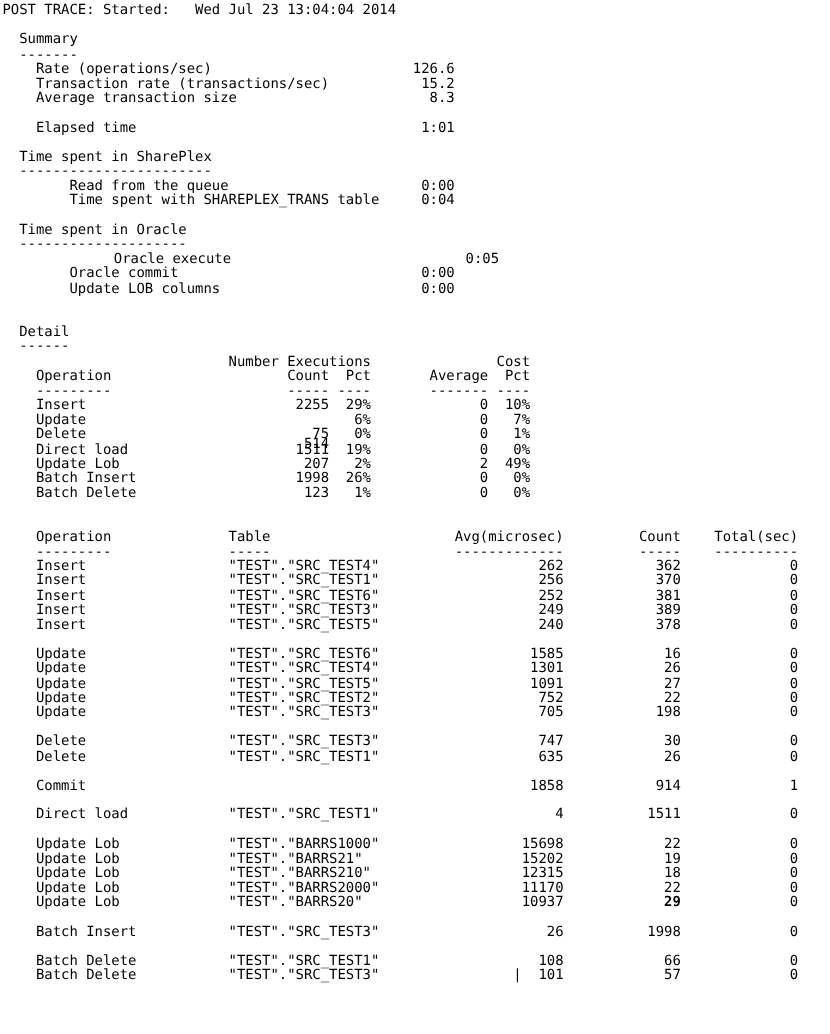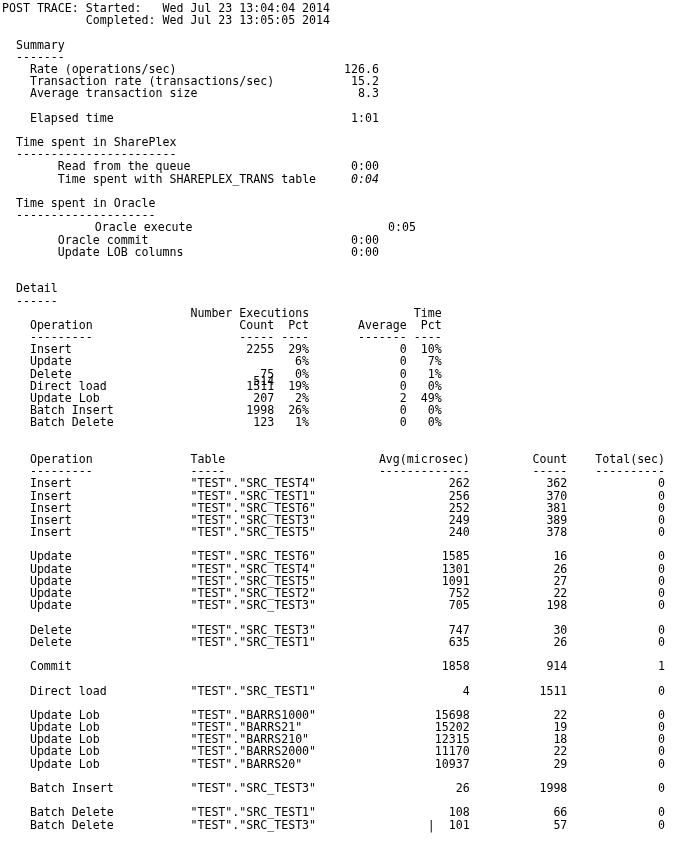--- a/index.html
+++ b/index.html
@@ -10,45 +10,44 @@
   .c{display:inline-block;vertical-align:top;white-space:pre;overflow:visible;}
   .r{text-align:right;}
   .l{text-align:left;}
 </style>
 </head>
 <body>
 
 <div class="screen">
   <div id="content">
       <div class="line"><span class="c l" style="width: 12ch;">POST TRACE:</span><span class="c l" style="width: 11ch;">Started:</span><span class="c l" style="width: 24ch;">Wed Jul 23 13:04:04 2014</span></div>
-      <div class="line"><span class="c l" style="width: 12ch;"></span><span class="c l" style="width: 11ch;">Completed:</span><span class="c l" style="width: 24ch;">Wed Jul 23 13:05:05 2014</span></div>
       <div class="line"></div>
       <div class="line"><span class="c l" style="width: 2ch;"></span><span class="c l" style="width: 20ch;">Summary</span></div>
       <div class="line"><span class="c l" style="width: 2ch;"></span><span class="c l" style="width: 20ch;">-------</span></div>
       <div class="line"><span class="c l" style="width: 4ch;"></span><span class="c l" style="width: 41ch;">Rate (operations/sec)</span><span class="c r" style="width: 9ch;">126.6</span></div>
       <div class="line"><span class="c l" style="width: 4ch;"></span><span class="c l" style="width: 41ch;">Transaction rate (transactions/sec)</span><span class="c r" style="width: 9ch;">15.2</span></div>
       <div class="line"><span class="c l" style="width: 4ch;"></span><span class="c l" style="width: 41ch;">Average transaction size</span><span class="c r" style="width: 9ch;">8.3</span></div>
       <div class="line"></div>
       <div class="line"><span class="c l" style="width: 4ch;"></span><span class="c l" style="width: 41ch;">Elapsed time</span><span class="c r" style="width: 9ch;">1:01</span></div>
       <div class="line"></div>
       <div class="line"><span class="c l" style="width: 2ch;"></span><span class="c l" style="width: 30ch;">Time spent in SharePlex</span></div>
       <div class="line"><span class="c l" style="width: 2ch;"></span><span class="c l" style="width: 30ch;">-----------------------</span></div>
       <div class="line"><span class="c l" style="width: 8ch;"></span><span class="c l" style="width: 37ch;">Read from the queue</span><span class="c r" style="width: 9ch;">0:00</span></div>
-      <div class="line"><span class="c l" style="width: 8ch;"></span><span class="c l" style="width: 37ch;">Time spent with SHAREPLEX_TRANS table</span><span class="c r" style="width: 9ch; font-style: italic;">0:04</span></div>
+      <div class="line"><span class="c l" style="width: 8ch;"></span><span class="c l" style="width: 37ch;">Time spent with SHAREPLEX_TRANS table</span><span class="c r" style="width: 9ch;">0:04</span></div>
       <div class="line"></div>
       <div class="line"><span class="c l" style="width: 2ch;"></span><span class="c l" style="width: 30ch;">Time spent in Oracle</span></div>
       <div class="line"><span class="c l" style="width: 2ch;"></span><span class="c l" style="width: 30ch;">--------------------</span></div>
       <div class="line"><span class="c l" style="width: 8ch;"></span><span class="c l" style="width: 37ch; margin-left: 37px;">Oracle execute</span><span class="c r" style="width: 9ch;">0:05</span></div>
       <div class="line"><span class="c l" style="width: 8ch;"></span><span class="c l" style="width: 37ch;">Oracle commit</span><span class="c r" style="width: 9ch;">0:00</span></div>
       <div class="line"><span class="c l" style="width: 8ch;"></span><span class="c l" style="width: 37ch;">Update LOB columns</span><span class="c r" style="width: 9ch;">0:00</span></div>
       <div class="line"></div>
       <div class="line"></div>
       <div class="line"><span class="c l" style="width: 2ch;"></span><span class="c l" style="width: 10ch;">Detail</span></div>
       <div class="line"><span class="c l" style="width: 2ch;"></span><span class="c l" style="width: 10ch;">------</span></div>
-      <div class="line"><span class="c l" style="width: 27ch;"></span><span class="c l" style="width: 17ch;">Number Executions</span><span class="c r" style="width: 19ch;">Time</span></div>
+      <div class="line"><span class="c l" style="width: 27ch;"></span><span class="c l" style="width: 17ch;">Number Executions</span><span class="c r" style="width: 19ch;">Cost</span></div>
       <div class="line"><span class="c l" style="width: 4ch;"></span><span class="c l" style="width: 30ch;">Operation</span><span class="c r" style="width: 5ch;">Count</span><span class="c r" style="width: 5ch;">Pct</span><span class="c r" style="width: 14ch;">Average</span><span class="c r" style="width: 5ch;">Pct</span></div>
       <div class="line"><span class="c l" style="width: 4ch;"></span><span class="c l" style="width: 30ch;">---------</span><span class="c r" style="width: 5ch;">-----</span><span class="c r" style="width: 5ch;">----</span><span class="c r" style="width: 14ch;">-------</span><span class="c r" style="width: 5ch;">----</span></div>
       <div class="line"><span class="c l" style="width: 4ch;"></span><span class="c l" style="width: 30ch;">Insert</span><span class="c r" style="width: 5ch;">2255</span><span class="c r" style="width: 5ch;">29%</span><span class="c r" style="width: 14ch;">0</span><span class="c r" style="width: 5ch;">10%</span></div>
       <div class="line"><span class="c l" style="width: 4ch;"></span><span class="c l" style="width: 30ch;">Update</span><span class="c r" style="width: 5ch; margin-top: 20px;">514</span><span class="c r" style="width: 5ch;">6%</span><span class="c r" style="width: 14ch;">0</span><span class="c r" style="width: 5ch;">7%</span></div>
       <div class="line"><span class="c l" style="width: 4ch;"></span><span class="c l" style="width: 30ch;">Delete</span><span class="c r" style="width: 5ch;">75</span><span class="c r" style="width: 5ch;">0%</span><span class="c r" style="width: 14ch;">0</span><span class="c r" style="width: 5ch;">1%</span></div>
       <div class="line"><span class="c l" style="width: 4ch;"></span><span class="c l" style="width: 30ch;">Direct load</span><span class="c r" style="width: 5ch;">1511</span><span class="c r" style="width: 5ch;">19%</span><span class="c r" style="width: 14ch;">0</span><span class="c r" style="width: 5ch;">0%</span></div>
       <div class="line"><span class="c l" style="width: 4ch;"></span><span class="c l" style="width: 30ch;">Update Lob</span><span class="c r" style="width: 5ch;">207</span><span class="c r" style="width: 5ch;">2%</span><span class="c r" style="width: 14ch;">2</span><span class="c r" style="width: 5ch;">49%</span></div>
       <div class="line"><span class="c l" style="width: 4ch;"></span><span class="c l" style="width: 30ch;">Batch Insert</span><span class="c r" style="width: 5ch;">1998</span><span class="c r" style="width: 5ch;">26%</span><span class="c r" style="width: 14ch;">0</span><span class="c r" style="width: 5ch;">0%</span></div>
       <div class="line"><span class="c l" style="width: 4ch;"></span><span class="c l" style="width: 30ch;">Batch Delete</span><span class="c r" style="width: 5ch;">123</span><span class="c r" style="width: 5ch;">1%</span><span class="c r" style="width: 14ch;">0</span><span class="c r" style="width: 5ch;">0%</span></div>
       <div class="line"></div>
@@ -71,20 +70,20 @@
       <div class="line"><span class="c l" style="width: 4ch;"></span><span class="c l" style="width: 23ch;">Delete</span><span class="c l" style="width: 26ch;">"TEST"."SRC_TEST1"</span><span class="c r" style="width: 14ch;">635</span><span class="c r" style="width: 14ch;">26</span><span class="c r" style="width: 14ch;">0</span></div>
       <div class="line"></div>
       <div class="line"><span class="c l" style="width: 4ch;"></span><span class="c l" style="width: 23ch;">Commit</span><span class="c l" style="width: 26ch;"></span><span class="c r" style="width: 14ch;">1858</span><span class="c r" style="width: 14ch;">914</span><span class="c r" style="width: 14ch;">1</span></div>
       <div class="line"></div>
       <div class="line"><span class="c l" style="width: 4ch;"></span><span class="c l" style="width: 23ch;">Direct load</span><span class="c l" style="width: 26ch;">"TEST"."SRC_TEST1"</span><span class="c r" style="width: 14ch;">4</span><span class="c r" style="width: 14ch;">1511</span><span class="c r" style="width: 14ch;">0</span></div>
       <div class="line"></div>
       <div class="line"><span class="c l" style="width: 4ch;"></span><span class="c l" style="width: 23ch;">Update Lob</span><span class="c l" style="width: 26ch;">"TEST"."BARRS1000"</span><span class="c r" style="width: 14ch;">15698</span><span class="c r" style="width: 14ch;">22</span><span class="c r" style="width: 14ch;">0</span></div>
       <div class="line"><span class="c l" style="width: 4ch;"></span><span class="c l" style="width: 23ch;">Update Lob</span><span class="c l" style="width: 26ch;">"TEST"."BARRS21"</span><span class="c r" style="width: 14ch;">15202</span><span class="c r" style="width: 14ch;">19</span><span class="c r" style="width: 14ch;">0</span></div>
       <div class="line"><span class="c l" style="width: 4ch;"></span><span class="c l" style="width: 23ch;">Update Lob</span><span class="c l" style="width: 26ch;">"TEST"."BARRS210"</span><span class="c r" style="width: 14ch;">12315</span><span class="c r" style="width: 14ch;">18</span><span class="c r" style="width: 14ch;">0</span></div>
       <div class="line"><span class="c l" style="width: 4ch;"></span><span class="c l" style="width: 23ch;">Update Lob</span><span class="c l" style="width: 26ch;">"TEST"."BARRS2000"</span><span class="c r" style="width: 14ch;">11170</span><span class="c r" style="width: 14ch;">22</span><span class="c r" style="width: 14ch;">0</span></div>
-      <div class="line"><span class="c l" style="width: 4ch;"></span><span class="c l" style="width: 23ch;">Update Lob</span><span class="c l" style="width: 26ch;">"TEST"."BARRS20"</span><span class="c r" style="width: 14ch;">10937</span><span class="c r" style="width: 14ch;">29</span><span class="c r" style="width: 14ch;">0</span></div>
+      <div class="line"><span class="c l" style="width: 4ch;"></span><span class="c l" style="width: 23ch;">Update Lob</span><span class="c l" style="width: 26ch;">"TEST"."BARRS20"</span><span class="c r" style="width: 14ch;">10937</span><span class="c r" style="width: 14ch; font-weight: bold;">29</span><span class="c r" style="width: 14ch;">0</span></div>
       <div class="line"></div>
       <div class="line"><span class="c l" style="width: 4ch;"></span><span class="c l" style="width: 23ch;">Batch Insert</span><span class="c l" style="width: 26ch;">"TEST"."SRC_TEST3"</span><span class="c r" style="width: 14ch;">26</span><span class="c r" style="width: 14ch;">1998</span><span class="c r" style="width: 14ch;">0</span></div>
       <div class="line"></div>
       <div class="line"><span class="c l" style="width: 4ch;"></span><span class="c l" style="width: 23ch;">Batch Delete</span><span class="c l" style="width: 26ch;">"TEST"."SRC_TEST1"</span><span class="c r" style="width: 14ch;">108</span><span class="c r" style="width: 14ch;">66</span><span class="c r" style="width: 14ch;">0</span></div>
       <div class="line"><span class="c l" style="width: 4ch;"></span><span class="c l" style="width: 23ch;">Batch Delete</span><span class="c l" style="width: 26ch;">"TEST"."SRC_TEST3"</span><span class="c r" style="width: 14ch;">|  101</span><span class="c r" style="width: 14ch;">57</span><span class="c r" style="width: 14ch;">0</span></div>
     </div>
 </div>
 
 </body></html>

